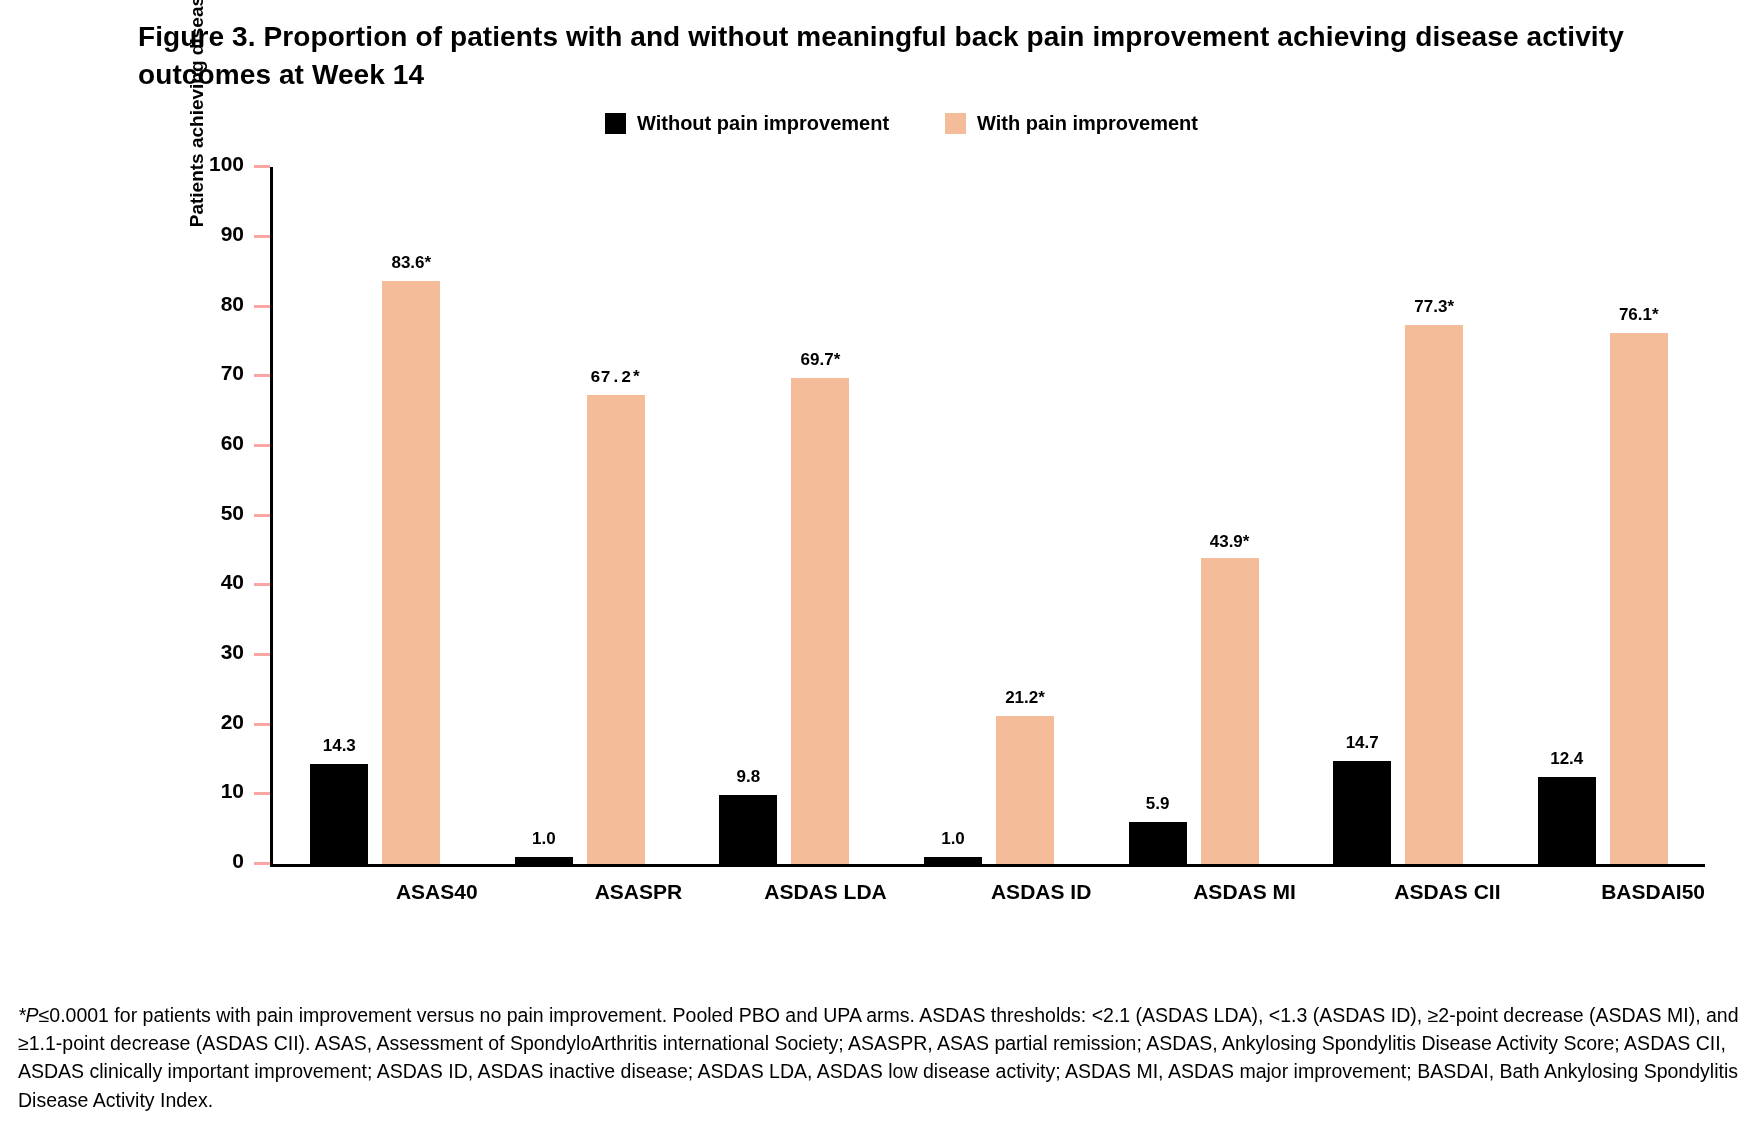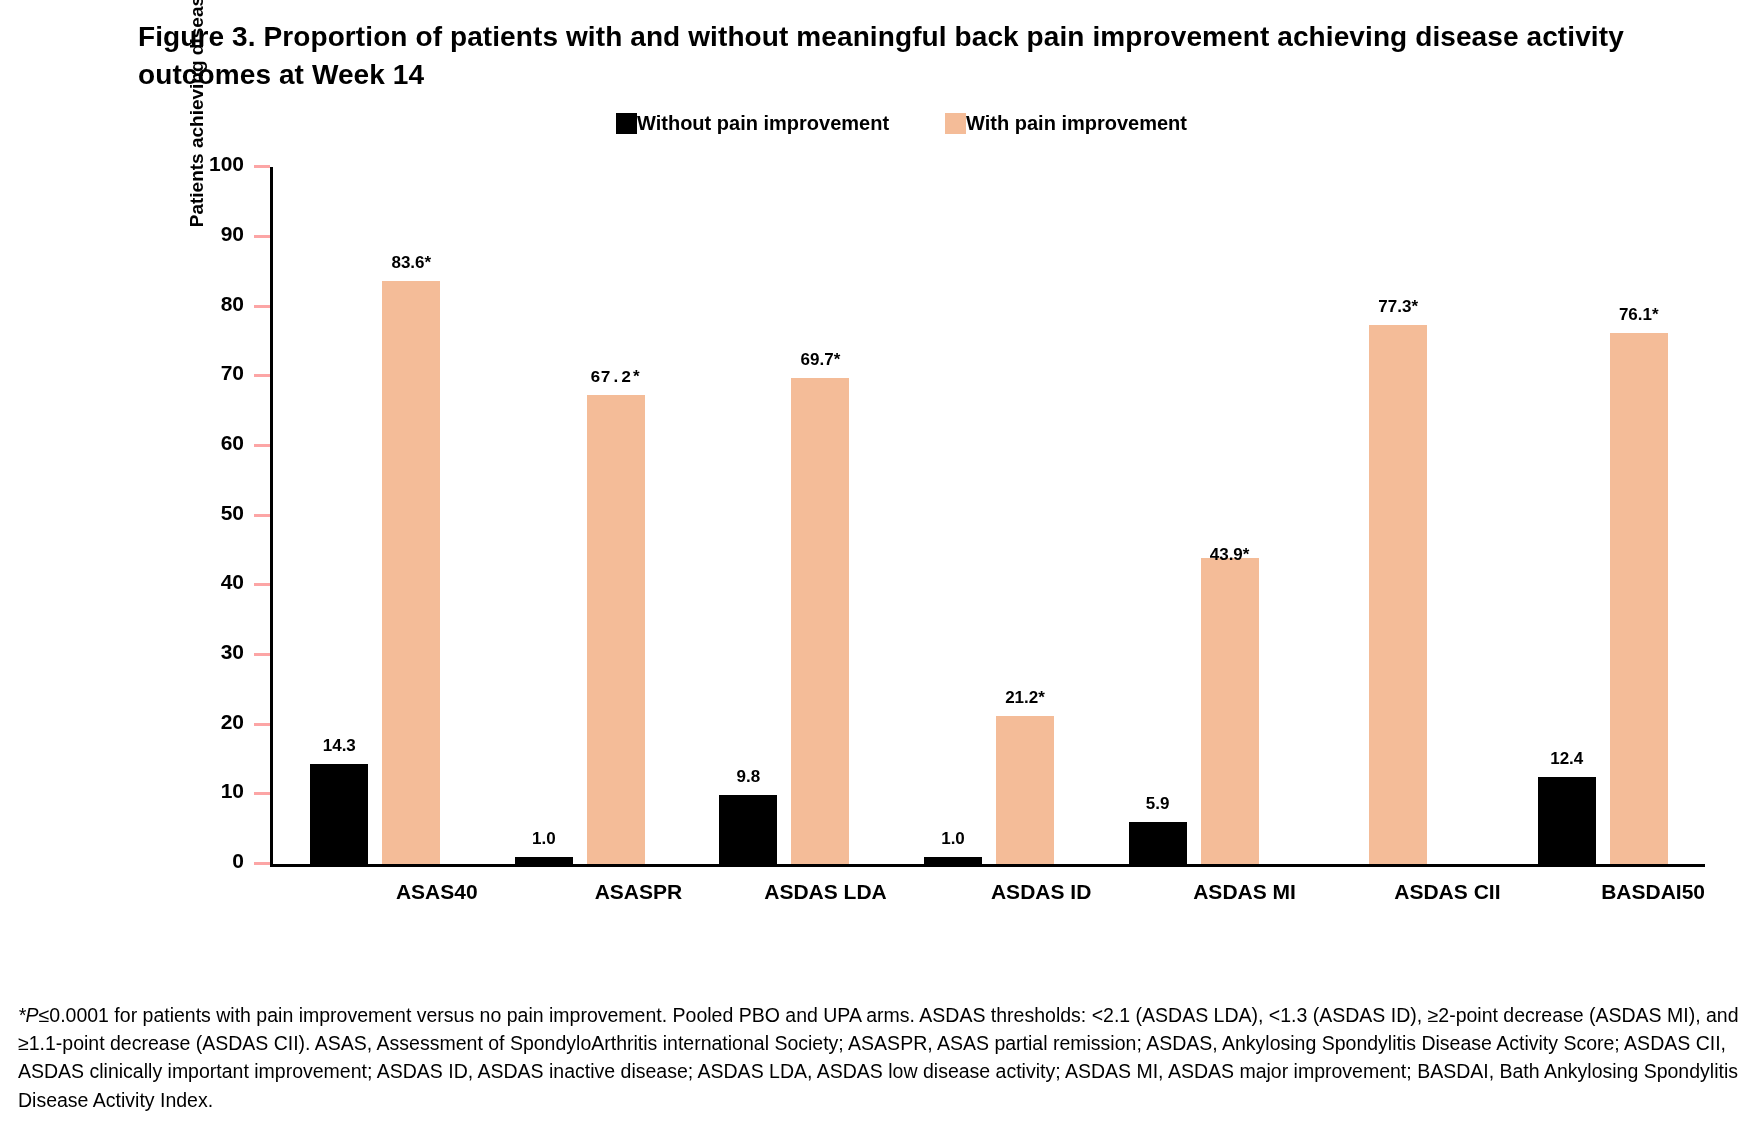--- a/index.html
+++ b/index.html
@@ -36,20 +36,21 @@
     display: flex;
     justify-content: center;
     align-items: center;
     gap: 56px;
     margin-top: 18px;
     padding-left: 40px;
   }
   .legend-item {
     display: flex;
     align-items: center;
+    gap: 11px;
     font-size: 20px;
     font-weight: bold;
   }
   .legend-swatch {
     width: 21px;
     height: 21px;
     display: inline-block;
   }
   
   .chart-wrap {
@@ -271,26 +272,30 @@
               <div class="bar" style="height: 147.764px; background: rgb(244, 188, 152);"></div>
             </div>
             <div class="cat-label">ASDAS ID</div>
           </div>
           <div class="group">
             <div class="bar-slot">
               <div class="bar-label" style="bottom: 49.123px;">5.9</div>
               <div class="bar" style="height: 41.123px; background: rgb(0, 0, 0);"></div>
             </div>
             <div class="bar-slot">
-              <div class="bar-label" style="bottom: 299px;">43.9*</div>
+              <div class="bar-label" style="bottom: 312px;">43.9*</div>
               <div class="bar" style="height: 305.983px; background: rgb(244, 188, 152);"></div>
             </div>
             <div class="cat-label">ASDAS MI</div>
           </div>
           <div class="group">
+            <div class="bar-slot">
+              <div class="bar-label" style="bottom: 110.459px;">14.7</div>
+              <div class="bar" style="height: 102.459px; background: rgb(0, 0, 0);"></div>
+            </div>
             <div class="bar-slot">
               <div class="bar-label" style="bottom: 546.781px;">77.3*</div>
               <div class="bar" style="height: 538.781px; background: rgb(244, 188, 152);"></div>
             </div>
             <div class="cat-label">ASDAS CII</div>
           </div>
           <div class="group">
             <div class="bar-slot">
               <div class="bar-label" style="bottom: 94.428px;">12.4</div>
               <div class="bar" style="height: 86.428px; background: rgb(0, 0, 0);"></div>

